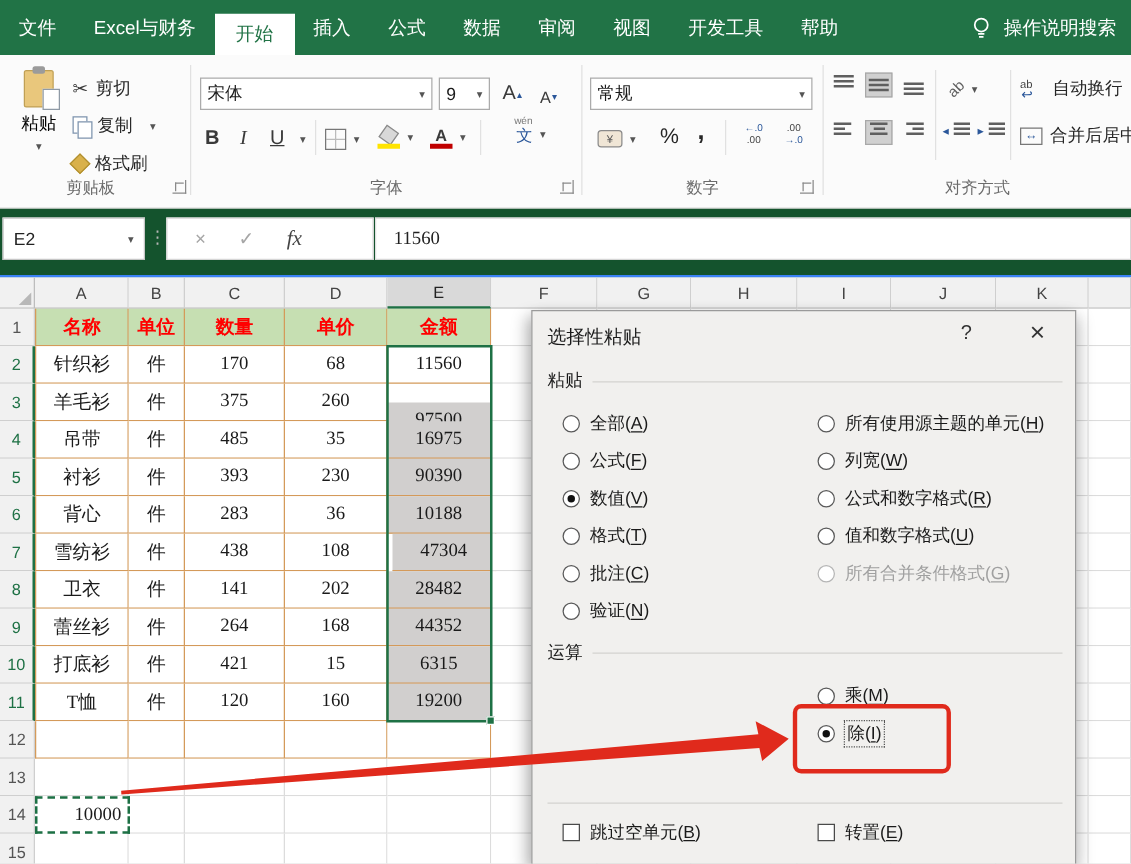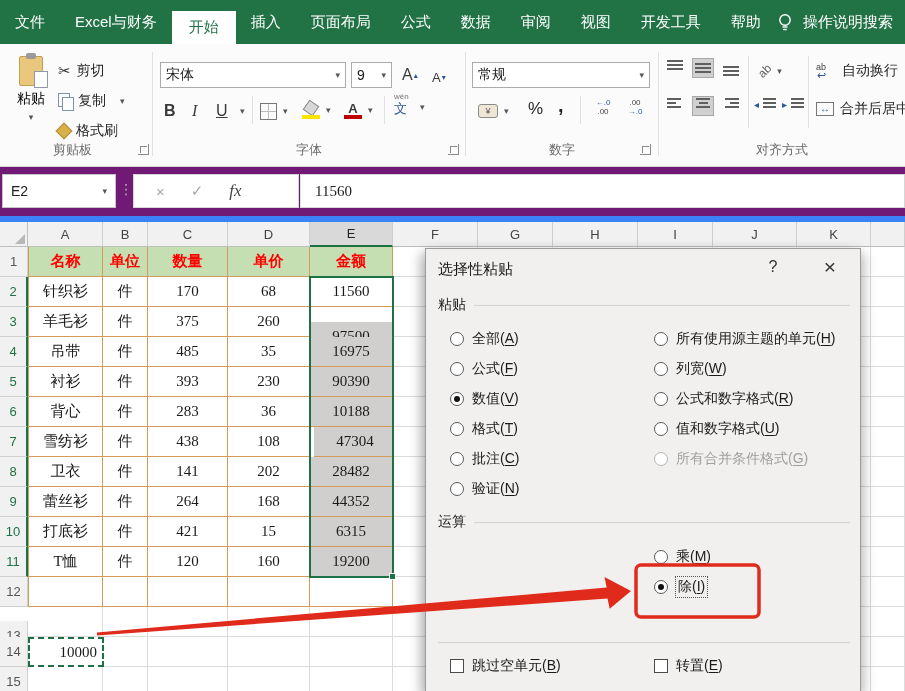--- a/index.html
+++ b/index.html
@@ -33,38 +33,38 @@
   .brush-icon { width:12px; height:12px; background:#d9b14b; transform:rotate(45deg); border:1px solid #b08f2f; }
   .fmt-letter { font-size:16px; color:#3a3a3a; width:20px; text-align:center; }
   .borders-icon { width:17px; height:17px; border:1px solid #777;
     background-image:linear-gradient(#bbb,#bbb),linear-gradient(#bbb,#bbb);
     background-size:1px 100%,100% 1px; background-position:50% 0,0 50%; background-repeat:no-repeat; }
   .fill-icon { position:relative; width:18px; height:18px; }
   .fill-icon::before { content:""; position:absolute; left:3px; top:1px; width:10px; height:10px; background:#d8d8d8; border:1px solid #8a8a8a; transform:rotate(35deg); }
   .fill-icon::after { content:""; position:absolute; left:0; bottom:0; width:18px; height:4px; background:#ffe400; }
   .fontcolor-icon { position:relative; width:18px; height:18px; font-size:13px; font-weight:bold; color:#3a3a3a; text-align:center; }
   .fontcolor-icon::after { content:""; position:absolute; left:0; bottom:0; width:18px; height:4px; background:#c00000; }
-  .wen-icon { position:relative; width:20px; height:22px; font-size:13px; color:#2b579a; text-align:left; line-height:26px; }
+  .wen-icon { position:relative; width:20px; height:22px; font-size:13px; color:#2b579a; text-align:right; line-height:26px;margin-left:12px; }
   .wen-icon .pinyin { position:absolute; left:0; top:-3px; width:100%; font-size:8px; color:#777; line-height:8px; }
   .cur-icon { width:20px; height:14px; border:1px solid #8a8a8a; border-radius:3px; background:#f0e6d6; font-size:9px; color:#555; text-align:center; line-height:12px; }
   .dec-icon { display:flex; flex-direction:column; font-size:8px; color:#444; line-height:9px; width:26px; text-align:center; }
   .dec-icon .blue { color:#2b579a; }
   .icon-lines { display:flex; flex-direction:column; gap:2px; width:22px; height:20px; padding:2px 3px; }
   .icon-lines span { height:2px; background:#5f5f5f; }
   .icon-lines.sel { background:#d0d0d0; border:1px solid #a8a8a8; padding:1px 2px; }
   .ab-rot { display:inline-block; transform:rotate(-45deg); font-size:12px; color:#5f5f5f; }
   .wrap-icon { position:relative; width:20px; height:18px; font-size:9px; color:#444; }
   .wrap-icon .ret { position:absolute; left:1px; bottom:-2px; color:#2b579a; font-size:11px; }
   .merge-icon { width:18px; height:14px; border:1px solid #777; font-size:10px; color:#2b579a; text-align:center; line-height:12px; }
   .indent-icon { position:relative; width:22px; height:18px; }
   .indent-icon .bars { position:absolute; right:0; top:2px; display:flex; flex-direction:column; gap:2px; width:13px; }
   .indent-icon .bars span { height:2px; background:#5f5f5f; }
   .indent-icon .arr { position:absolute; left:0; top:3px; font-size:10px; color:#2b579a; }
   
-  .fbar { position:absolute; left:0; top:167px; width:905px; height:55px; background:#701a75; border-bottom:6px solid #3b82f6; }
+  .fbar { position:absolute; left:0; top:167px; width:905px; height:55px; background:#14532d; border-bottom:2px solid #3b82f6; }
   .namebox { position:absolute; left:2px; top:7px; width:114px; height:34px; background:#fff; border:1px solid #c6c6c6; display:flex; align-items:center; padding:0 8px; font-size:14px; color:#222; }
   .fbar .dots { position:absolute; left:119px; top:14px; color:#b5b5b5; font-size:14px; }
   .fxbox { position:absolute; left:133px; top:7px; width:166px; height:34px; background:#fff; border:1px solid #d6d6d6; display:flex; align-items:center; gap:26px; padding-left:22px; }
   .fxbox .gray { color:#a6a6a6; font-size:15px; }
   .fxbox .fx { font-family:"Liberation Serif", serif; font-style:italic; font-size:17px; color:#444; }
   .fvalue { position:absolute; left:300px; top:7px; width:605px; height:34px; background:#fff; border:1px solid #d6d6d6; border-left:1px solid #e0e0e0; display:flex; align-items:center; padding-left:14px; font-family:"Liberation Serif", serif; font-size:15px; color:#222; }
   
   .sheet { position:absolute; left:0; top:222px; width:905px; height:469px; overflow:hidden; background:#fff; }
   .sheet .hcell { position:absolute; top:0; height:25px; background:#f1f1f1; border-right:1px solid #cfcfcf; border-bottom:1px solid #bdbdbd; font-size:13px; color:#444; display:flex; align-items:center; justify-content:center; }
   .sheet .hcell.sel { background:#d9d9d9; border-bottom:2px solid #1e7145; color:#222; }
@@ -105,21 +105,20 @@
 <body>
 
 <div id="app">
 
   <div class="tabbar">
     <div id="tabs" style="display:flex;align-items:stretch;">
         <div class="tab">文件</div>
         <div class="tab">Excel与财务</div>
         <div class="tab active">开始</div>
         <div class="tab">插入</div>
-        <div class="tab">页面布局</div>
         <div class="tab">公式</div>
         <div class="tab">数据</div>
         <div class="tab">审阅</div>
         <div class="tab">视图</div>
         <div class="tab">开发工具</div>
         <div class="tab">帮助</div>
       </div>
     <div class="search-area">
       <svg width="18" height="20" viewBox="0 0 18 20">
         <circle cx="9" cy="8" r="5.2" fill="none" stroke="#fff" stroke-width="1.4"></circle>
@@ -320,21 +319,21 @@
       <div class="rhead sel" style="top: 85px; height: 30px;">3</div>
       <div class="rhead sel" style="top: 115px; height: 30px;">4</div>
       <div class="rhead sel" style="top: 145px; height: 30px;">5</div>
       <div class="rhead sel" style="top: 175px; height: 30px;">6</div>
       <div class="rhead sel" style="top: 205px; height: 30px;">7</div>
       <div class="rhead sel" style="top: 235px; height: 30px;">8</div>
       <div class="rhead sel" style="top: 265px; height: 30px;">9</div>
       <div class="rhead sel" style="top: 295px; height: 30px;">10</div>
       <div class="rhead sel" style="top: 325px; height: 30px;">11</div>
       <div class="rhead" style="top: 355px; height: 30px;">12</div>
-      <div class="rhead" style="top: 399px; height: 30px;">13</div>
+      <div class="rhead" style="top: 385px; height: 30px;">13</div>
       <div class="rhead" style="top: 415px; height: 30px;">14</div>
       <div class="rhead" style="top: 445px; height: 30px;">15</div>
       <div class="cell tbl tbl-left thead" style="left: 28px; top: 25px; width: 75px; height: 30px;">名称</div>
       <div class="cell tbl thead" style="left: 103px; top: 25px; width: 45px; height: 30px;">单位</div>
       <div class="cell tbl thead" style="left: 148px; top: 25px; width: 80px; height: 30px;">数量</div>
       <div class="cell tbl thead" style="left: 228px; top: 25px; width: 82px; height: 30px;">单价</div>
       <div class="cell tbl thead" style="left: 310px; top: 25px; width: 83px; height: 30px;">金额</div>
       <div class="cell" style="left: 393px; top: 25px; width: 85px; height: 30px;"></div>
       <div class="cell" style="left: 478px; top: 25px; width: 75px; height: 30px;"></div>
       <div class="cell" style="left: 553px; top: 25px; width: 85px; height: 30px;"></div>

